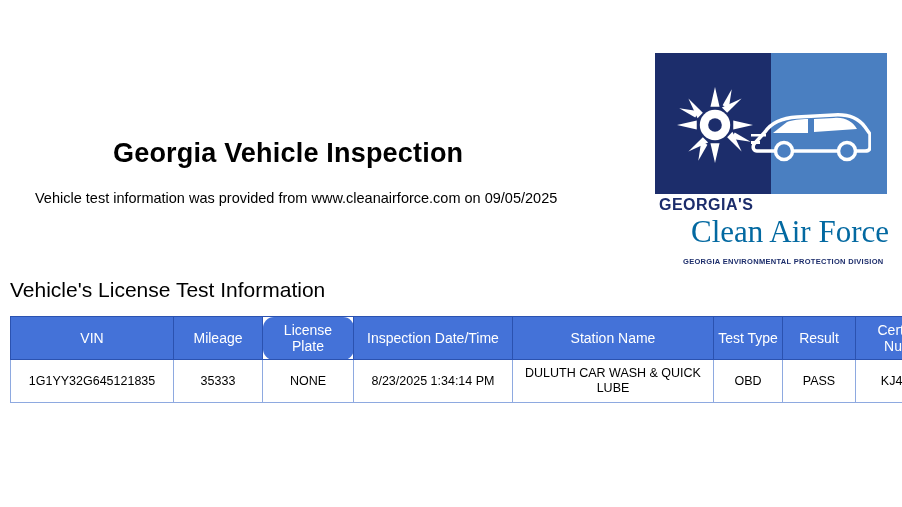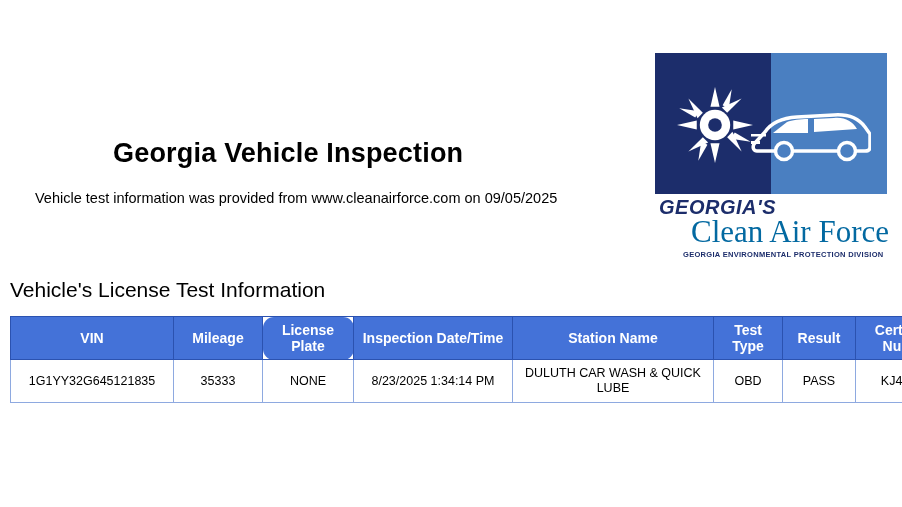--- a/index.html
+++ b/index.html
@@ -79,39 +79,38 @@
   .logo-bottom {
     position: relative;
     width: 232px;
     height: 71px;
     background: #ffffff;
   }
   .logo-georgias {
     position: absolute;
     left: 4px;
     top: 2px;
-    font-size: 20px;
+    font-size: 16px;
     font-weight: bold;
-    font-style: italic;
     color: #1c2d6b;
     letter-spacing: 0.5px;
   }
   .logo-caf {
     position: absolute;
     left: 36px;
     top: 20px;
     font-family: "Liberation Serif", serif;
     font-size: 31px;
     color: #0369a1;
     white-space: nowrap;
   }
   .logo-epd {
     position: absolute;
     left: 28px;
-    top: 56px;
+    top: 63px;
     font-size: 7.5px;
     font-weight: bold;
     color: #1c2d6b;
     letter-spacing: 0.3px;
     white-space: nowrap;
   }
 
   
   .section-title {
     position: absolute;
@@ -130,21 +129,21 @@
   }
   table.results {
     border-collapse: collapse;
     width: 872px;
     table-layout: fixed;
   }
   table.results th {
     background: #4472d8;
     color: #ffffff;
     font-size: 14px;
-    font-weight: bold;
+    font-weight: normal;
     text-align: center;
     padding: 5px 3px;
     border: 1px solid #2b52b0;
     line-height: 1.15;
   }
   table.results td {
     background: #ffffff;
     color: #000000;
     font-size: 12.5px;
     text-align: center;

